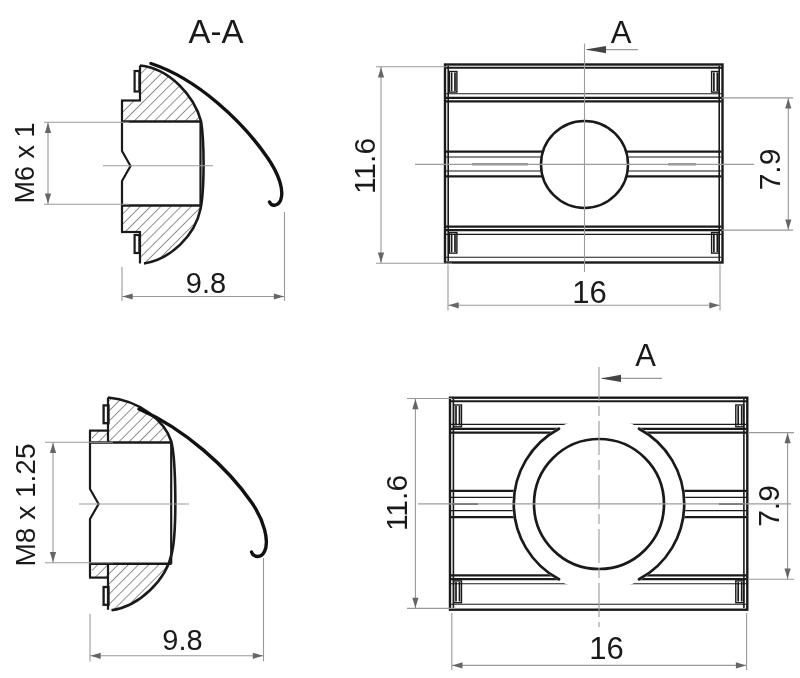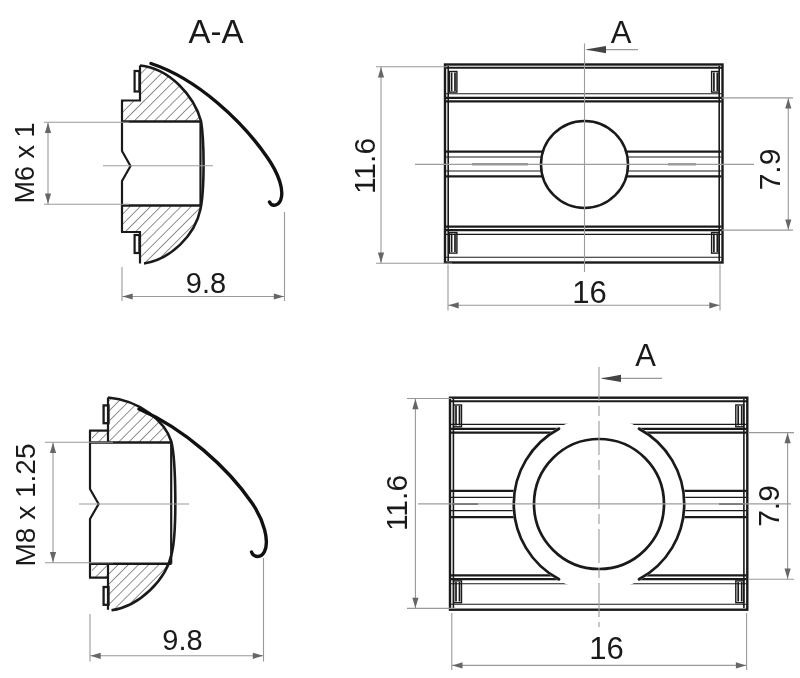--- a/index.html
+++ b/index.html
@@ -1,16 +1,16 @@
 <!DOCTYPE html>
 <html><head>
 <meta charset="utf-8">
 <style>
   html,body{margin:0;padding:0;background:#ffffff;}
-  .stage{position:relative;width:800px;height:678px;background:#fff;overflow:hidden;border-radius:11px;}
+  .stage{position:relative;width:800px;height:678px;background:#fff;overflow:hidden;}
   .txt{fill:#1a1a1a;font-family:"Liberation Sans",sans-serif;}
   .f33{font-size:33px}.f31{font-size:31px}.f30{font-size:30px}
   .f29{font-size:29px}.f28{font-size:28px}.f27{font-size:27px}
   .main{stroke:#1a1a1a;fill:none;}
   .w27{stroke-width:2.7}.w26{stroke-width:2.6}.w25{stroke-width:2.5}.w24{stroke-width:2.4}
   .w23{stroke-width:2.3}.w22{stroke-width:2.2}.w20{stroke-width:2.0}.w17{stroke-width:1.7}
   .w16{stroke-width:1.6}.w14{stroke-width:1.4}.w12{stroke-width:1.15}
   .dkseg{stroke:#2a2a2a;stroke-width:1.7;fill:none}
   .dim{stroke:#999999;stroke-width:1.1;fill:none}
   .cl{stroke:#9c9c9c;stroke-width:1.1;fill:none}

